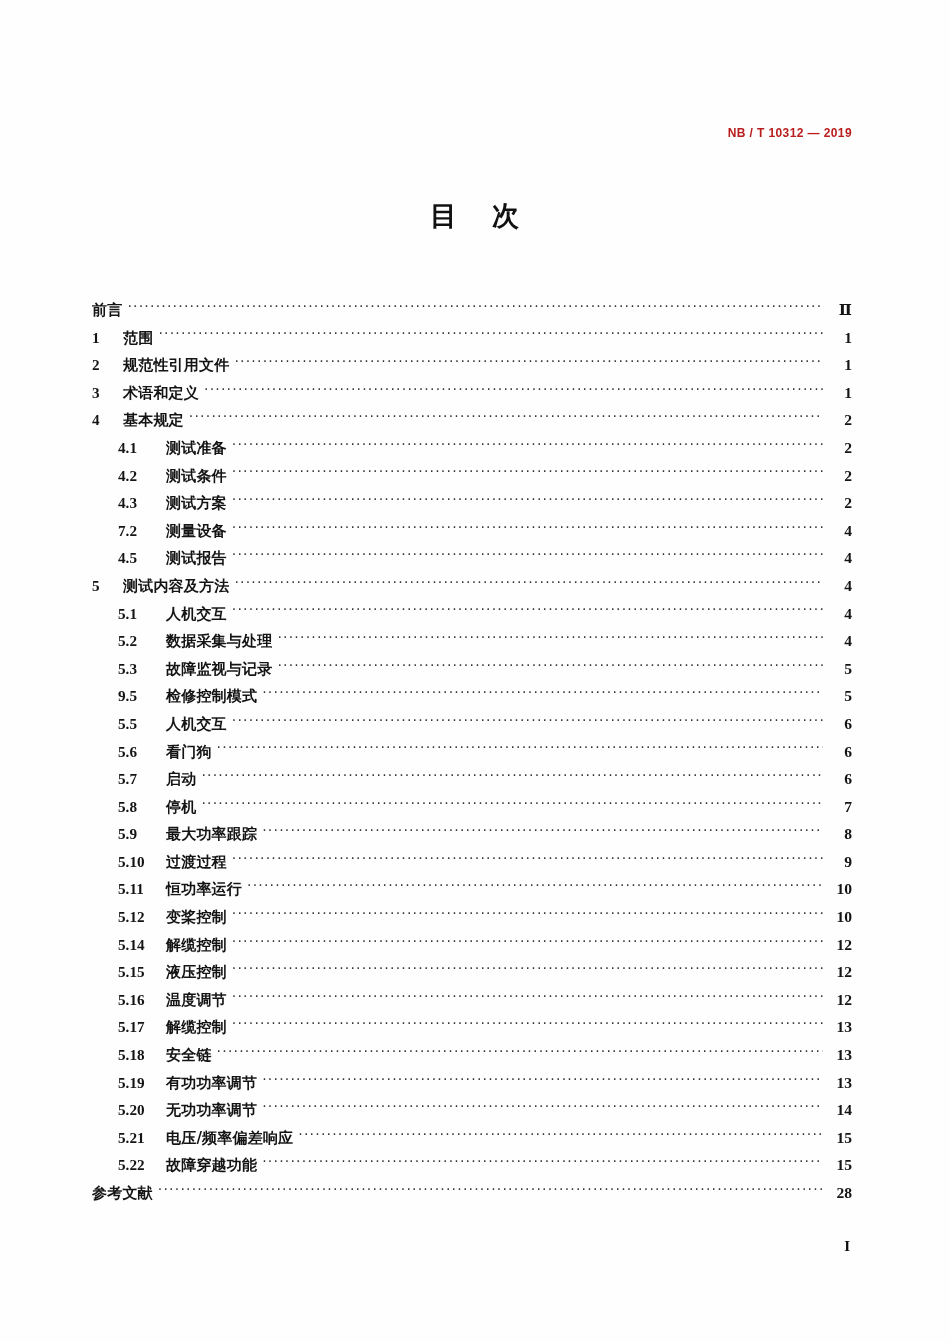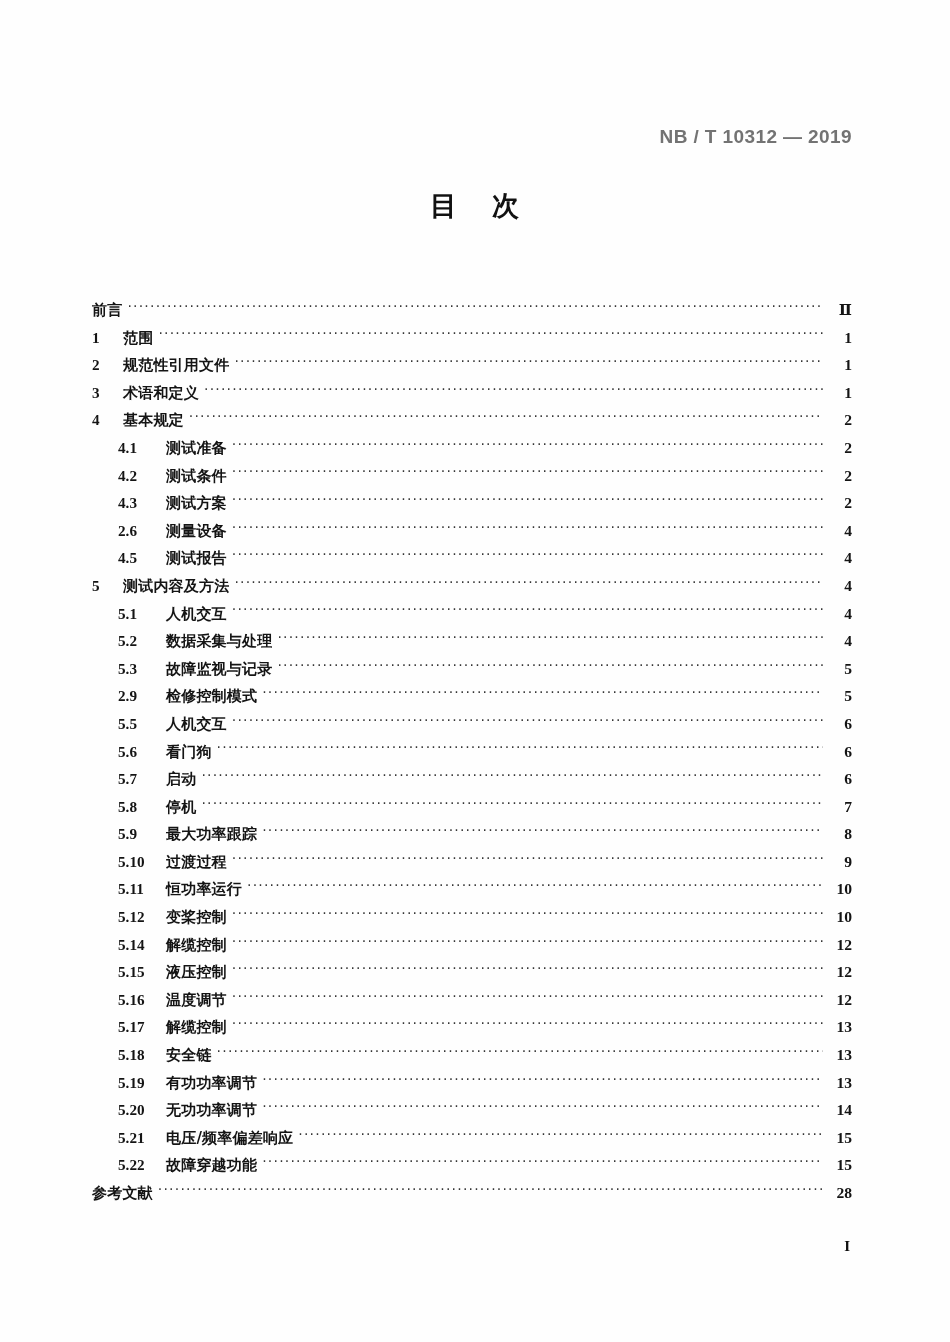--- a/index.html
+++ b/index.html
@@ -22,31 +22,31 @@
     inset: 0;
     background: #fefefe;
   }
 
   
   .doc-header {
     position: absolute;
     top: 126px;
     right: 98px;
     font-family: "Liberation Sans", "DejaVu Sans", sans-serif;
-    font-size: 19px;
+    font-size: 12px;
     font-weight: 700;
     letter-spacing: 0.4px;
-    color: #737373;
+    color: #b91c1c;
     white-space: nowrap;
   }
 
   
   .toc-title {
     position: absolute;
-    top: 188px;
+    top: 198px;
     left: 0;
     width: 950px;
     text-align: center;
     font-family: "DejaVu Sans", "Liberation Sans", sans-serif;
     font-size: 27px;
     font-weight: 700;
     letter-spacing: 1px;
     color: #111111;
   }
   .toc-title .gap { display: inline-block; width: 34px; }
@@ -187,21 +187,21 @@
         <span class="leader"></span>
         <span class="pageno">2</span>
       </div>
       <div class="toc-row lvl-2">
         <span class="num">4.3</span>
         <span class="label">测试方案</span>
         <span class="leader"></span>
         <span class="pageno">2</span>
       </div>
       <div class="toc-row lvl-2">
-        <span class="num">2.6</span>
+        <span class="num">7.2</span>
         <span class="label">测量设备</span>
         <span class="leader"></span>
         <span class="pageno">4</span>
       </div>
       <div class="toc-row lvl-2">
         <span class="num">4.5</span>
         <span class="label">测试报告</span>
         <span class="leader"></span>
         <span class="pageno">4</span>
       </div>
@@ -223,21 +223,21 @@
         <span class="leader"></span>
         <span class="pageno">4</span>
       </div>
       <div class="toc-row lvl-2">
         <span class="num">5.3</span>
         <span class="label">故障监视与记录</span>
         <span class="leader"></span>
         <span class="pageno">5</span>
       </div>
       <div class="toc-row lvl-2">
-        <span class="num">2.9</span>
+        <span class="num">9.5</span>
         <span class="label">检修控制模式</span>
         <span class="leader"></span>
         <span class="pageno">5</span>
       </div>
       <div class="toc-row lvl-2">
         <span class="num">5.5</span>
         <span class="label">人机交互</span>
         <span class="leader"></span>
         <span class="pageno">6</span>
       </div>

